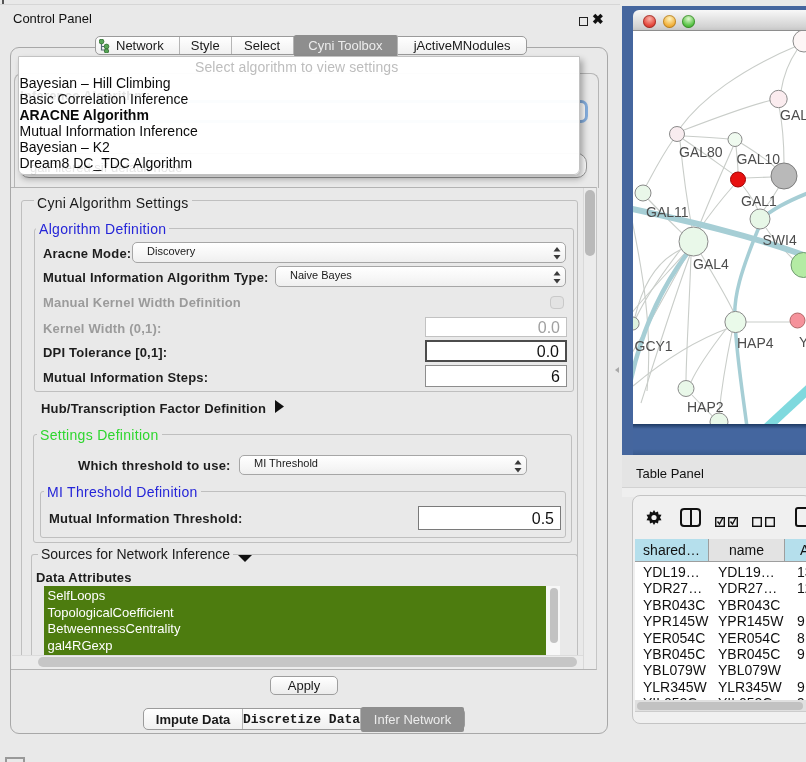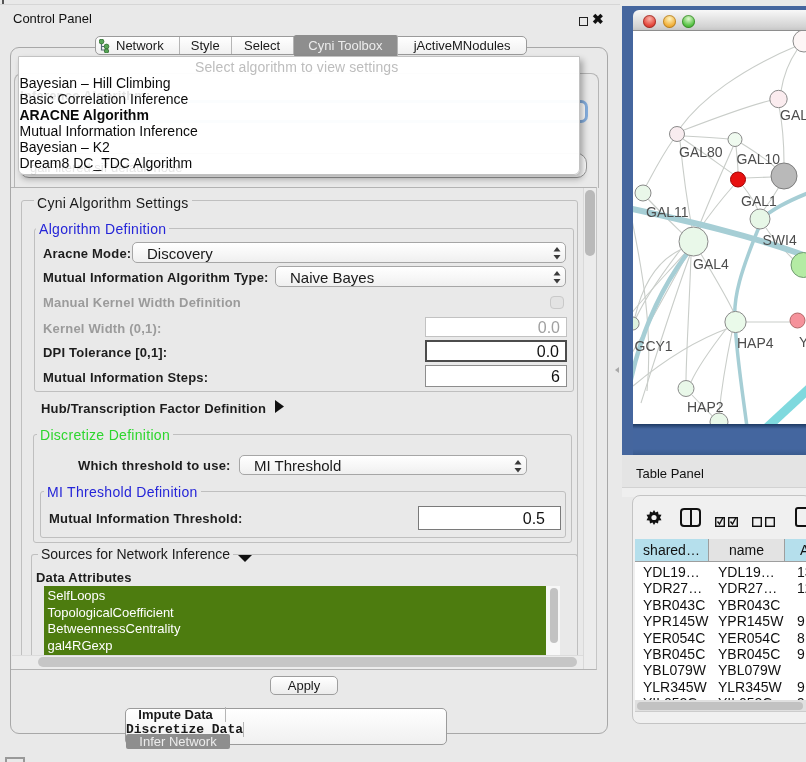--- a/index.html
+++ b/index.html
@@ -2,21 +2,21 @@
 <html><head>
 <meta charset="utf-8">
 <style>
 html,body{margin:0;padding:0;}
 body{width:806px;height:762px;position:relative;overflow:hidden;background:#e9e9e9;
  font-family:"Liberation Sans",sans-serif;}
 .ab{position:absolute;}
 .lbl{font-size:13px;font-weight:bold;color:#1d1d1d;letter-spacing:0.2px;white-space:nowrap;}
 .glbl{font-size:13px;font-weight:bold;color:#9b9b9b;letter-spacing:0.2px;white-space:nowrap;}
 .combo{background:linear-gradient(#ffffff,#f6f6f6 60%,#efefef);border:1px solid #a6a6a6;border-radius:5px;box-sizing:border-box;}
-.combotext{font-size:15px;color:#1a1a1a;white-space:nowrap;}
+.combotext{font-size:11px;color:#1a1a1a;white-space:nowrap;}
 .field{background:#fff;box-sizing:border-box;}
 .fv{font-size:16px;color:#111;text-align:right;}
 .group{border:1px solid #bfbfbf;border-radius:3px;box-sizing:border-box;}
 .gtitle{font-size:14px;background:#e9e9e9;padding:0 3px;white-space:nowrap;line-height:1;letter-spacing:0.3px;}
 .seg{display:flex;border:1px solid #9b9b9b;border-radius:5px;background:linear-gradient(#ffffff,#f0f0f0);box-sizing:border-box;justify-content:center;}
 .seg div{font-size:13px;color:#1a1a1a;display:flex;align-items:center;justify-content:center;border-right:1px solid #b5b5b5;box-sizing:border-box;white-space:nowrap;}
 .seg div:last-child{border-right:none;}
 .seg .sel{background:#8e8e8e;color:#ececec;margin:-2.5px 0;border-radius:2px;}
 </style>
 </head>
@@ -91,55 +91,55 @@
 <div class="ab lbl" style="left:43px;top:370px;">Mutual Information Steps:</div>
 <div class="ab field" style="left:425px;top:365px;width:142px;height:22px;border:1.5px solid #8d8d8d;"></div>
 <div class="ab fv" style="left:430px;top:368px;width:130px;">6</div>
 
 <div class="ab lbl" style="left:41px;top:401px;">Hub/Transcription Factor Definition</div>
 <div class="ab" style="left:273px;top:399px;"><svg width="13" height="15">
       <path d="M2 1 L11 7.5 L2 14 Z" fill="#111"></path>
     </svg></div>
 
 <div class="ab group" style="left:33px;top:434px;width:539px;height:109px;"></div>
-<div class="ab gtitle" style="left:37px;top:428px;color:#2ed62e;">Discretize Definition</div>
+<div class="ab gtitle" style="left:37px;top:428px;color:#2ed62e;">Settings Definition</div>
 
 <div class="ab lbl" style="left:78px;top:458px;">Which threshold to use:</div>
 <div class="ab combo" style="left:239px;top:455px;width:288px;height:20px;"></div>
 <div class="ab combotext" style="left:254px;top:457px;">MI Threshold</div>
 <div class="ab" style="left:514px;top:459px;"><svg width="8" height="13">
       <path d="M4 0 L7.5 4.5 L0.5 4.5 Z" fill="#3a3a3a"></path>
       <path d="M4 12.5 L7.5 8 L0.5 8 Z" fill="#3a3a3a"></path>
     </svg></div>
 
 <div class="ab group" style="left:40px;top:491px;width:526px;height:47px;"></div>
 <div class="ab gtitle" style="left:44px;top:485px;color:#2525d8;">MI Threshold Definition</div>
 <div class="ab lbl" style="left:49px;top:511px;">Mutual Information Threshold:</div>
 <div class="ab field" style="left:418px;top:506px;width:143px;height:24px;border:1.5px solid #7a7a7a;"></div>
-<div class="ab fv" style="left:414px;top:510px;width:131px;">0.5</div>
+<div class="ab fv" style="left:423px;top:510px;width:131px;">0.5</div>
 
 <div class="ab group" style="left:31px;top:554px;width:547px;height:110px;border-bottom:none;"></div>
 <div class="ab gtitle" style="left:38px;top:547px;color:#1a1a1a;letter-spacing:0;">Sources for Network Inference</div>
 <div class="ab" style="left:237px;top:549px;"><svg width="16" height="10">
       <path d="M1 2 L15 2 L8 9 Z" fill="#111"></path>
     </svg></div>
 <div class="ab lbl" style="left:36px;top:570px;">Data Attributes</div>
 
 <div class="ab" style="left:44px;top:586px;width:502px;height:69px;background:#4d7c0f;overflow:hidden;">
  <div style="font-size:13px;color:#fff;padding-left:3.5px;line-height:16.5px;padding-top:2px;">SelfLoops<br>TopologicalCoefficient<br>BetweennessCentrality<br>gal4RGexp</div>
 </div>
 <div class="ab" style="left:546px;top:586px;width:14px;height:69px;background:#f7f7f7;"></div>
 <div class="ab" style="left:549.5px;top:588px;width:8.5px;height:55px;background:#c2c2c2;border-radius:4px;"></div>
 
 <div class="ab" style="left:12px;top:655px;width:571px;height:14px;background:#ececec;border-top:1px solid #dcdcdc;box-sizing:border-box;"></div>
 <div class="ab" style="left:38px;top:657px;width:539px;height:10px;background:#c6c6c6;border-radius:5px;"></div>
 
 <div class="ab" style="left:270px;top:676px;width:68px;height:19px;border:1px solid #9e9e9e;border-radius:5px;background:linear-gradient(#ffffff,#ececec);box-sizing:border-box;text-align:center;font-size:13px;color:#1a1a1a;line-height:17px;">Apply</div>
 
-<div class="ab seg" style="left:125px;top:708px;width:322px;height:37px;flex-direction:column;">
+<div class="ab seg" style="left:143px;top:708px;width:322px;height:22px;">
  <div style="width:100px;font-weight:bold;">Impute Data</div>
  <div style="width:118px;font-weight:bold;font-family:Liberation Mono, monospace;">Discretize Data</div>
  <div class="sel" style="width:104px;">Infer Network</div>
 </div>
 
 <div class="ab" style="left:5px;top:757px;width:20px;height:10px;border:2px solid #999;background:#e9e9e9;box-sizing:border-box;"></div>
 
 <div class="ab" style="left:18px;top:56px;width:562px;height:119px;background:rgba(255,255,255,0.97);border:1px solid #c2c2c2;border-radius:0 0 6px 6px;box-shadow:3px 4px 6px rgba(0,0,0,0.30);box-sizing:border-box;"></div>
 <div class="ab" style="left:195px;top:59px;font-size:14px;color:#bdbdbd;letter-spacing:0.1px;">Select algorithm to view settings</div>
 <div class="ab" style="left:19.5px;top:75px;font-size:14px;color:#0a0a0a;line-height:16px;white-space:nowrap;">Bayesian – Hill Climbing<br>Basic Correlation Inference<br><b>ARACNE Algorithm</b><br>Mutual Information Inference<br>Bayesian – K2<br>Dream8 DC_TDC Algorithm</div>

